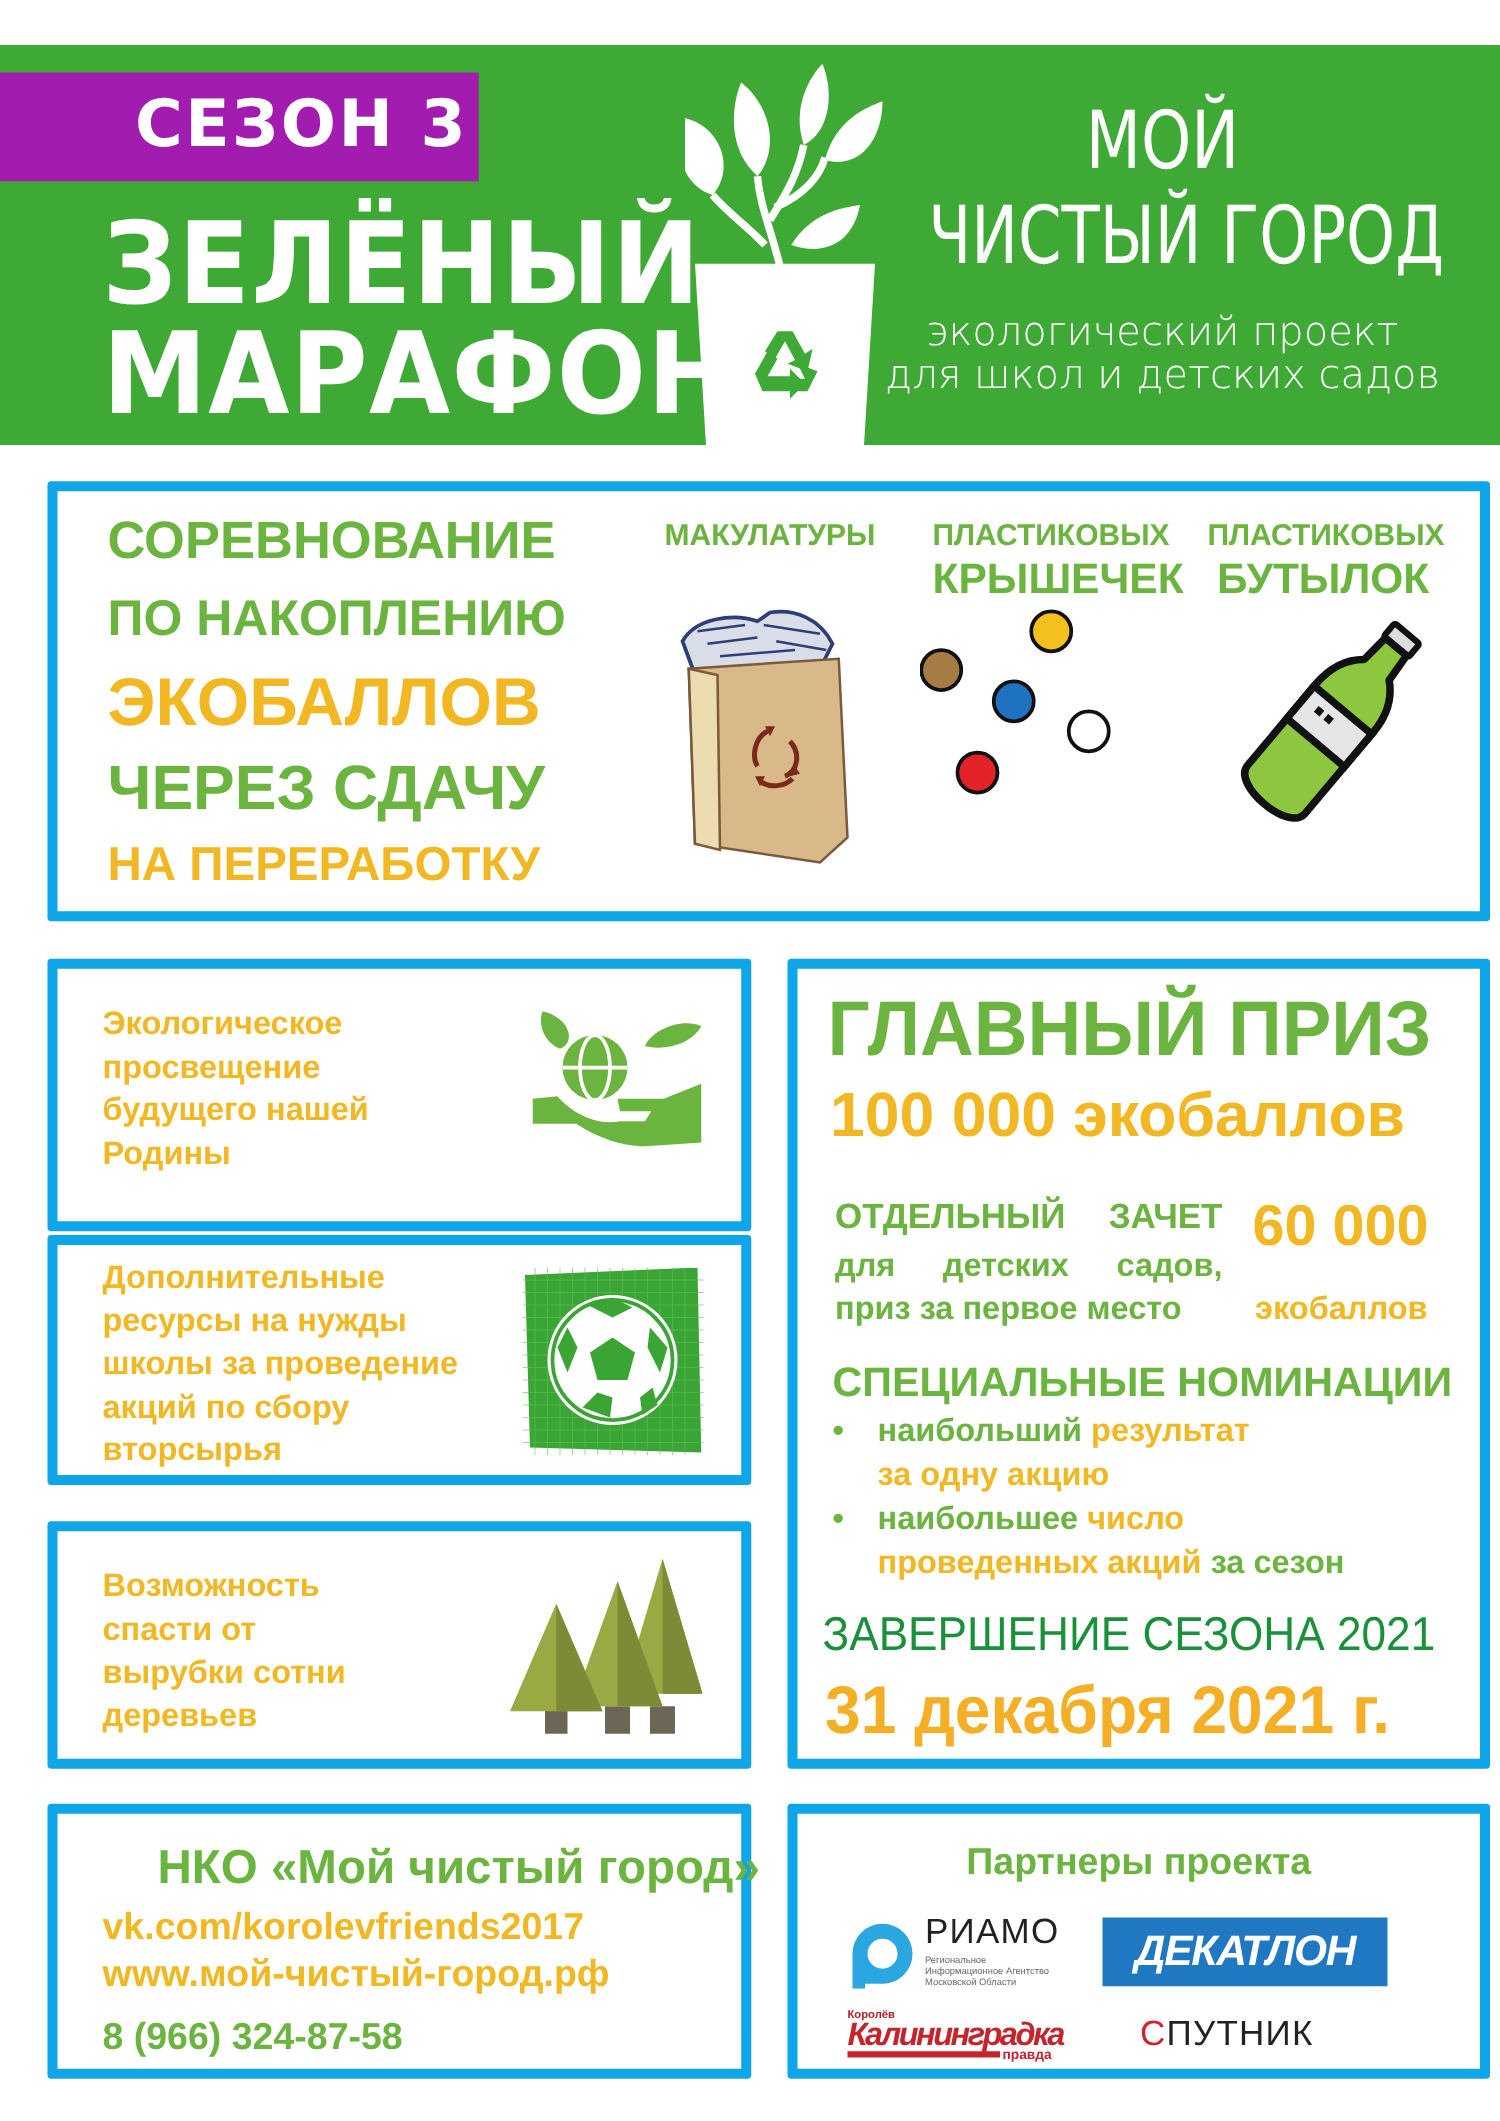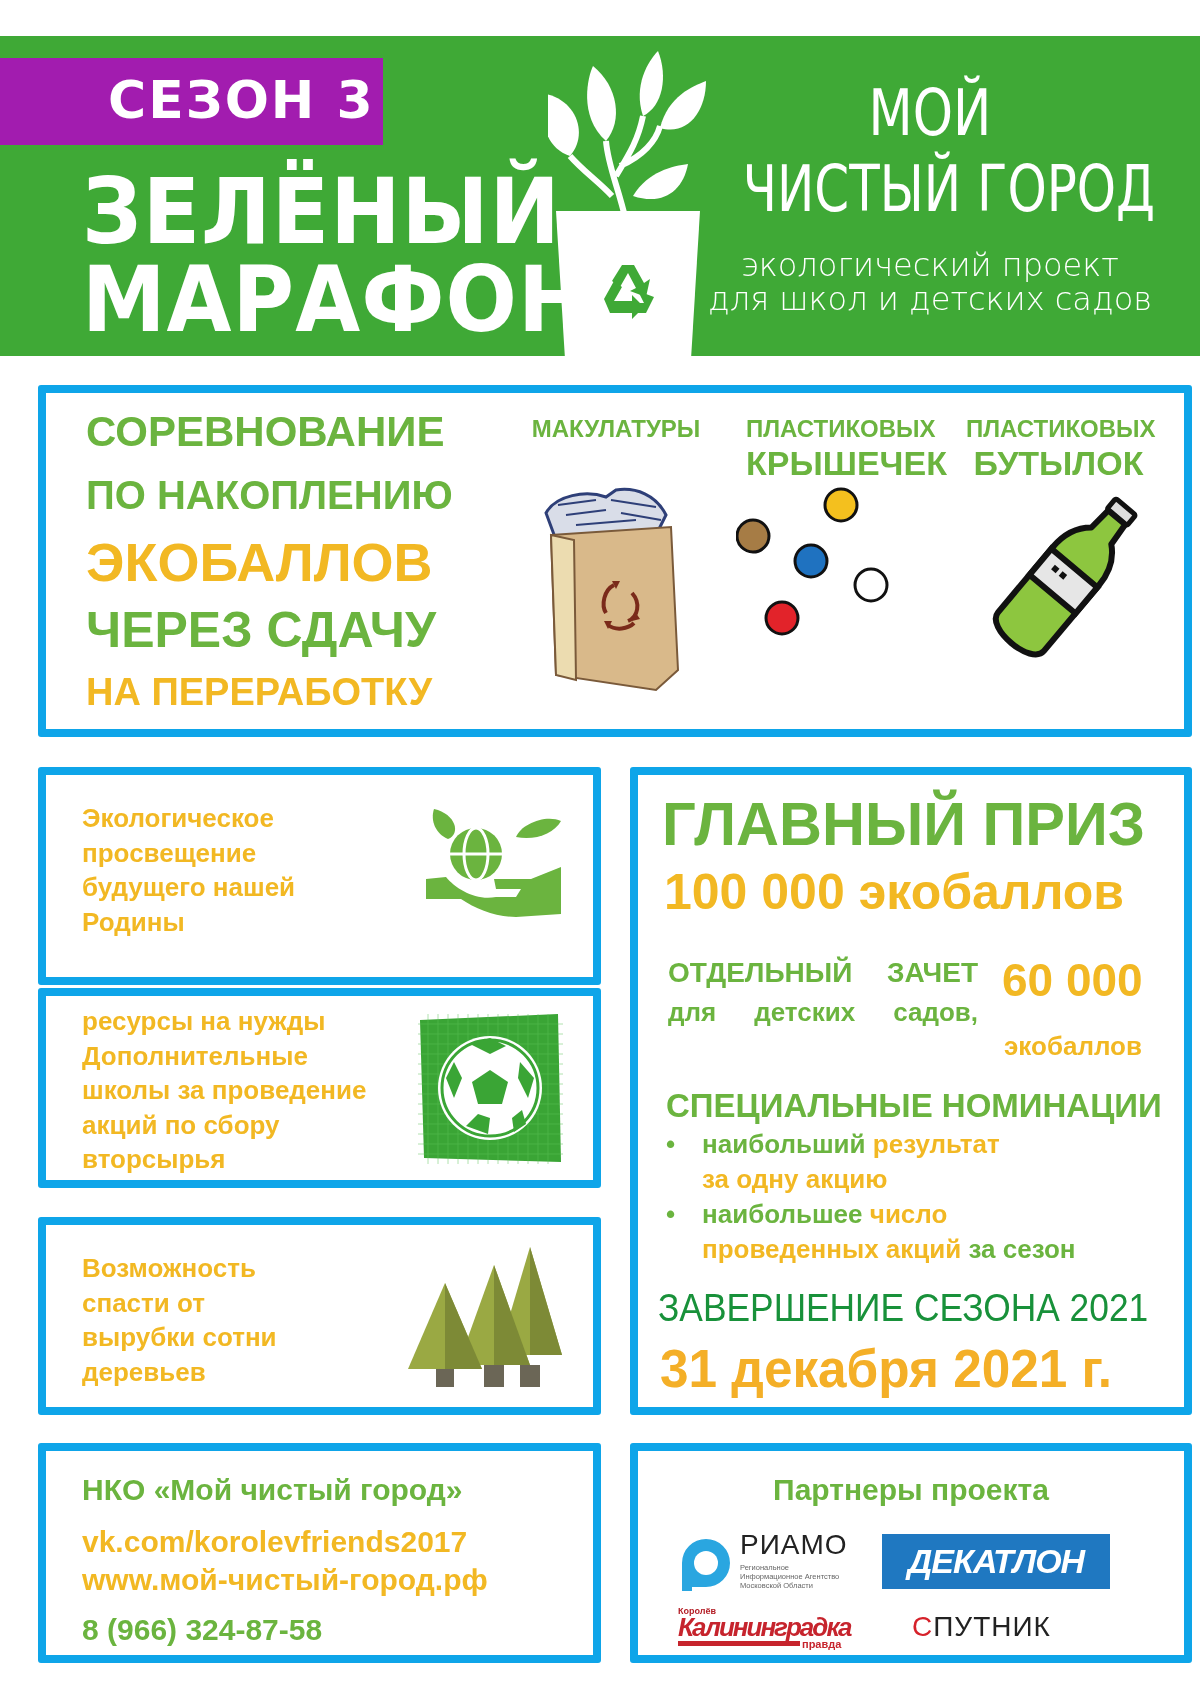--- a/index.html
+++ b/index.html
@@ -61,21 +61,21 @@
   .sep-unit { position: absolute; left: 366px; top: 256px; font-weight: bold; font-size: 26px; }
   .nom-title { position: absolute; left: 28px; top: 312px; font-weight: bold; font-size: 33px; white-space: nowrap; }
   .nom-list { position: absolute; left: 28px; top: 352px; font-weight: bold; font-size: 26px; line-height: 35px; list-style: none; }
   .nom-list li { position: relative; padding-left: 36px; }
   .nom-list li::before { content: "•"; position: absolute; left: 0; top: 0; color: #6bb43f; }
   .end-title { position: absolute; left: 20px; top: 512px; font-size: 38px; white-space: nowrap; color: #18913a; transform: scaleX(0.93); transform-origin: left; }
   .end-date { position: absolute; left: 22px; top: 562px; font-weight: bold; font-size: 54px; white-space: nowrap; color: #f4af27; transform: scaleX(0.95); transform-origin: left; }
 
   .contacts { left: 38px; top: 1443px; width: 563px; height: 220px; }
   .contacts div { position: absolute; left: 36px; font-weight: bold; white-space: nowrap; }
-  .c1 { top: 22px; font-size: 30px; }
+  .c1 { top: 22px; font-size: 38px; margin-left: 44px; }
   .c2 { top: 74px; font-size: 30px; }
   .c3 { top: 112px; font-size: 30px; }
   .c4 { top: 162px; font-size: 30px; }
 
   .partners { left: 630px; top: 1443px; width: 562px; height: 220px; }
   .partners-title { position: absolute; left: 0; width: 100%; top: 22px; text-align: center; font-weight: bold; font-size: 30px; }
   .p-riamo { position: absolute; left: 40px; top: 80px; width: 180px; height: 64px; }
   .riamo-logo { position: absolute; left: 0; top: 4px; width: 56px; height: 56px; }
   .riamo-name { position: absolute; left: 62px; top: -2px; font-size: 28px; color: #222; letter-spacing: 1px; }
   .riamo-sub { position: absolute; left: 62px; top: 32px; font-size: 7.5px; line-height: 9px; color: #666; white-space: nowrap; }
@@ -196,22 +196,22 @@
     </g>
     <g stroke="#fff" stroke-width="3" fill="none">
       <ellipse cx="50" cy="45" rx="12" ry="26"></ellipse>
       <line x1="24" y1="45" x2="76" y2="45"></line>
     </g>
   </svg>
 </div>
 
 <div class="box left-box lb2">
   <div class="lb-text yellow" style="top:8px;">
+    <div>Дополнительные</div>
     <div>ресурсы на нужды</div>
-    <div>Дополнительные</div>
     <div>школы за проведение</div>
     <div>акций по сбору</div>
     <div>вторсырья</div>
   </div>
   <svg class="lb-icon" style="left:372px;top:18px;" width="145" height="150" viewBox="0 0 145 150">
     <path d="M2 6 L 140 0 L 143 148 L 6 144 Z" fill="#3aa535"></path>
     <g stroke="#5cc157" stroke-width="0.8" opacity="0.6">
       <path d="M10 0 V150 M20 0 V150 M30 0 V150 M40 0 V150 M50 0 V150 M60 0 V150 M70 0 V150 M80 0 V150 M90 0 V150 M100 0 V150 M110 0 V150 M120 0 V150 M130 0 V150"></path>
       <path d="M0 10 H145 M0 20 H145 M0 30 H145 M0 40 H145 M0 50 H145 M0 60 H145 M0 70 H145 M0 80 H145 M0 90 H145 M0 100 H145 M0 110 H145 M0 120 H145 M0 130 H145 M0 140 H145"></path>
     </g>
@@ -259,20 +259,21 @@
 
   <div class="sep-title green">
     <span>ОТДЕЛЬНЫЙ</span>
     <span>ЗАЧЕТ</span>
   </div>
   <div class="sep-line2 green">
     <span>для</span>
     <span>детских</span>
     <span>садов,</span>
   </div>
+  <div class="sep-line3 green">приз за первое место</div>
   <div class="sep-amount yellow">60 000</div>
   <div class="sep-unit yellow">экобаллов</div>
 
   <div class="nom-title green">СПЕЦИАЛЬНЫЕ НОМИНАЦИИ</div>
   <ul class="nom-list">
     <li>
       <span class="green">наибольший</span>
       <span class="yellow">результат</span><br>
       <span class="yellow">за одну акцию</span>
     </li>

